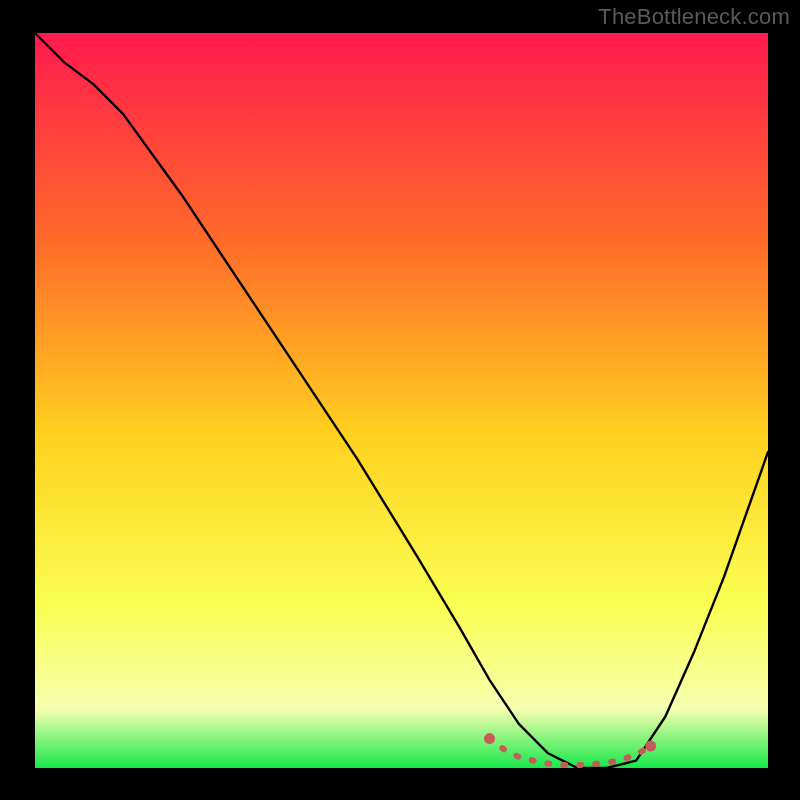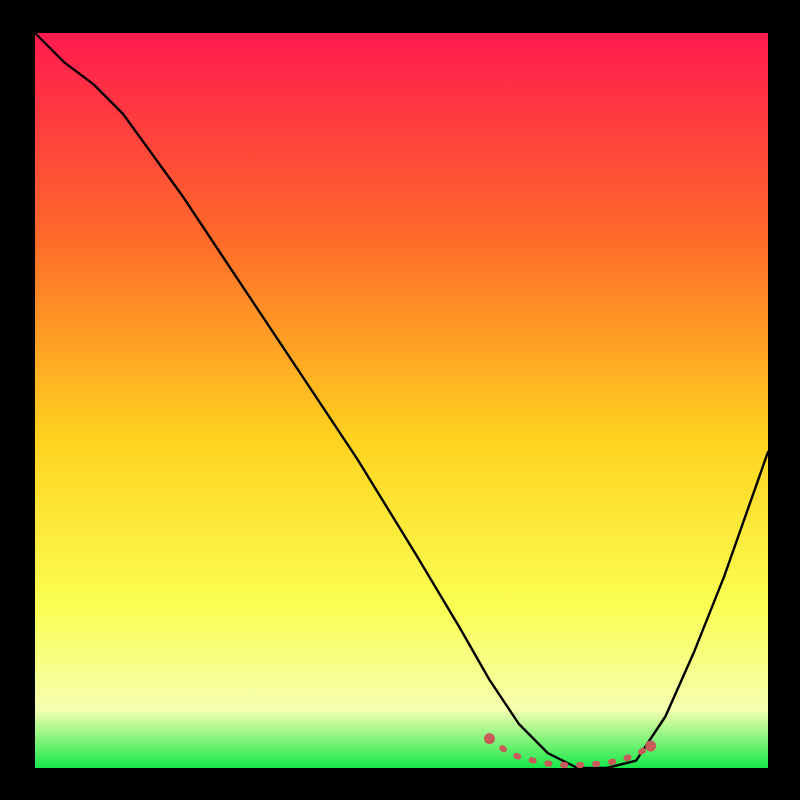--- a/index.html
+++ b/index.html
@@ -31,20 +31,21 @@
   svg {
     position: absolute;
     top: 0;
     left: 0;
   }
 </style>
 </head>
 <body>
 
 <div class="frame">
+  <div class="watermark">TheBottleneck.com</div>
 
   <svg id="plot" width="800" height="800" viewBox="0 0 800 800">
     <defs>
       <linearGradient id="bg-grad" x1="0" y1="0" x2="0" y2="1">
         <stop id="g0" offset="0%" stop-color="#ff1a4f"></stop>
         <stop id="g1" offset="28%" stop-color="#ff6a2a"></stop>
         <stop id="g2" offset="55%" stop-color="#ffd21f"></stop>
         <stop id="g3" offset="78%" stop-color="#faff53"></stop>
         <stop id="g4" offset="92%" stop-color="#f6ffb0"></stop>
         <stop id="g5" offset="100%" stop-color="#17e84a"></stop>

